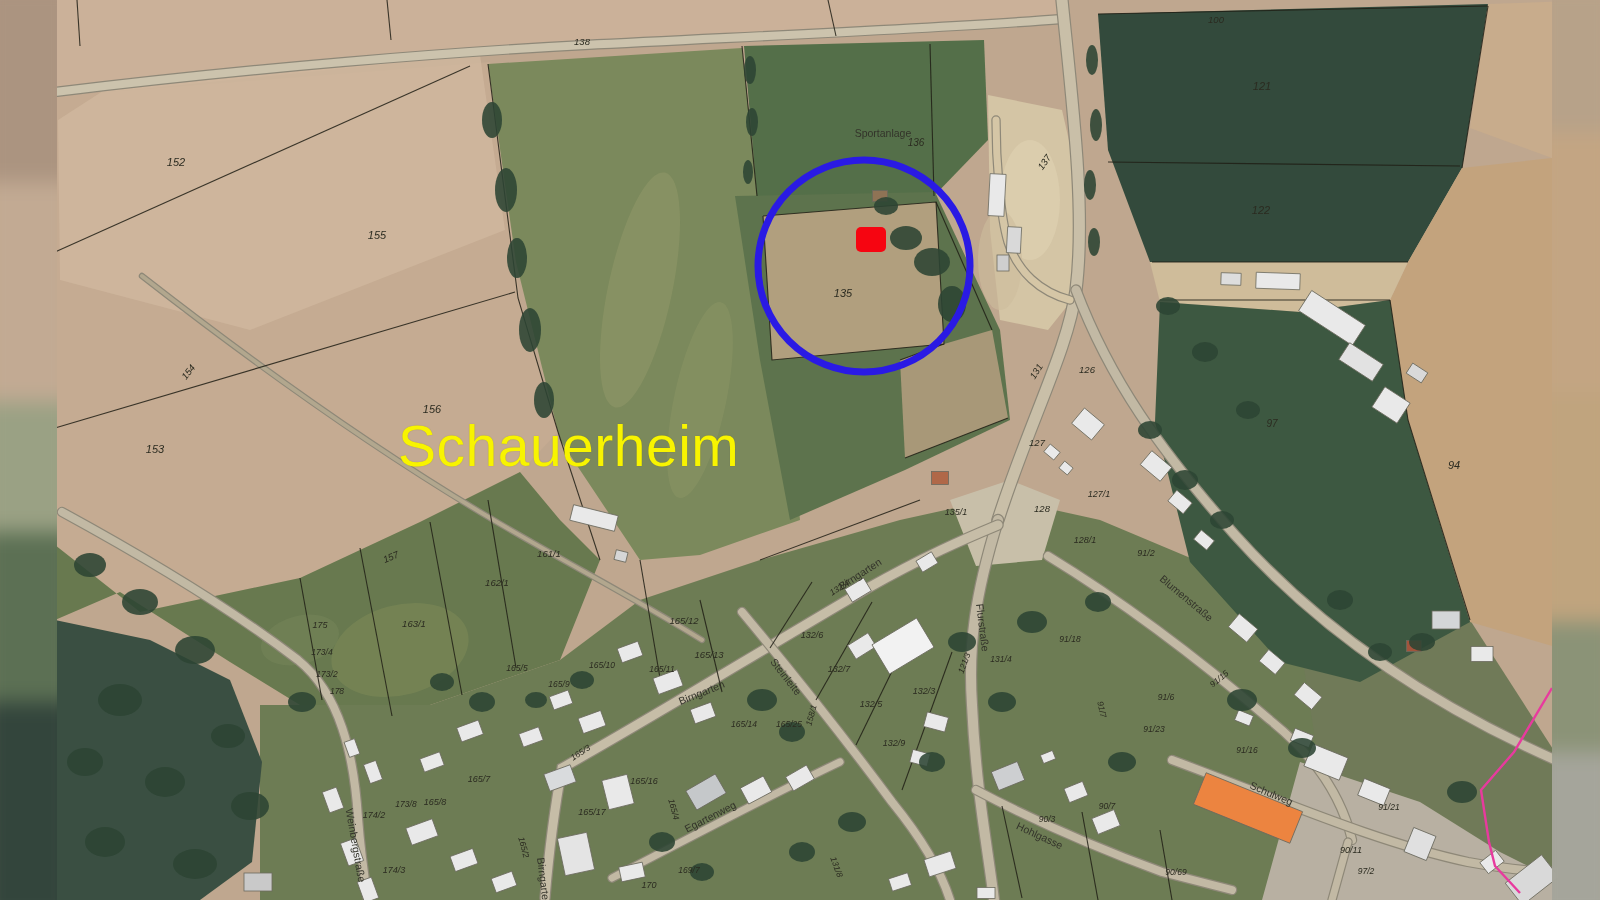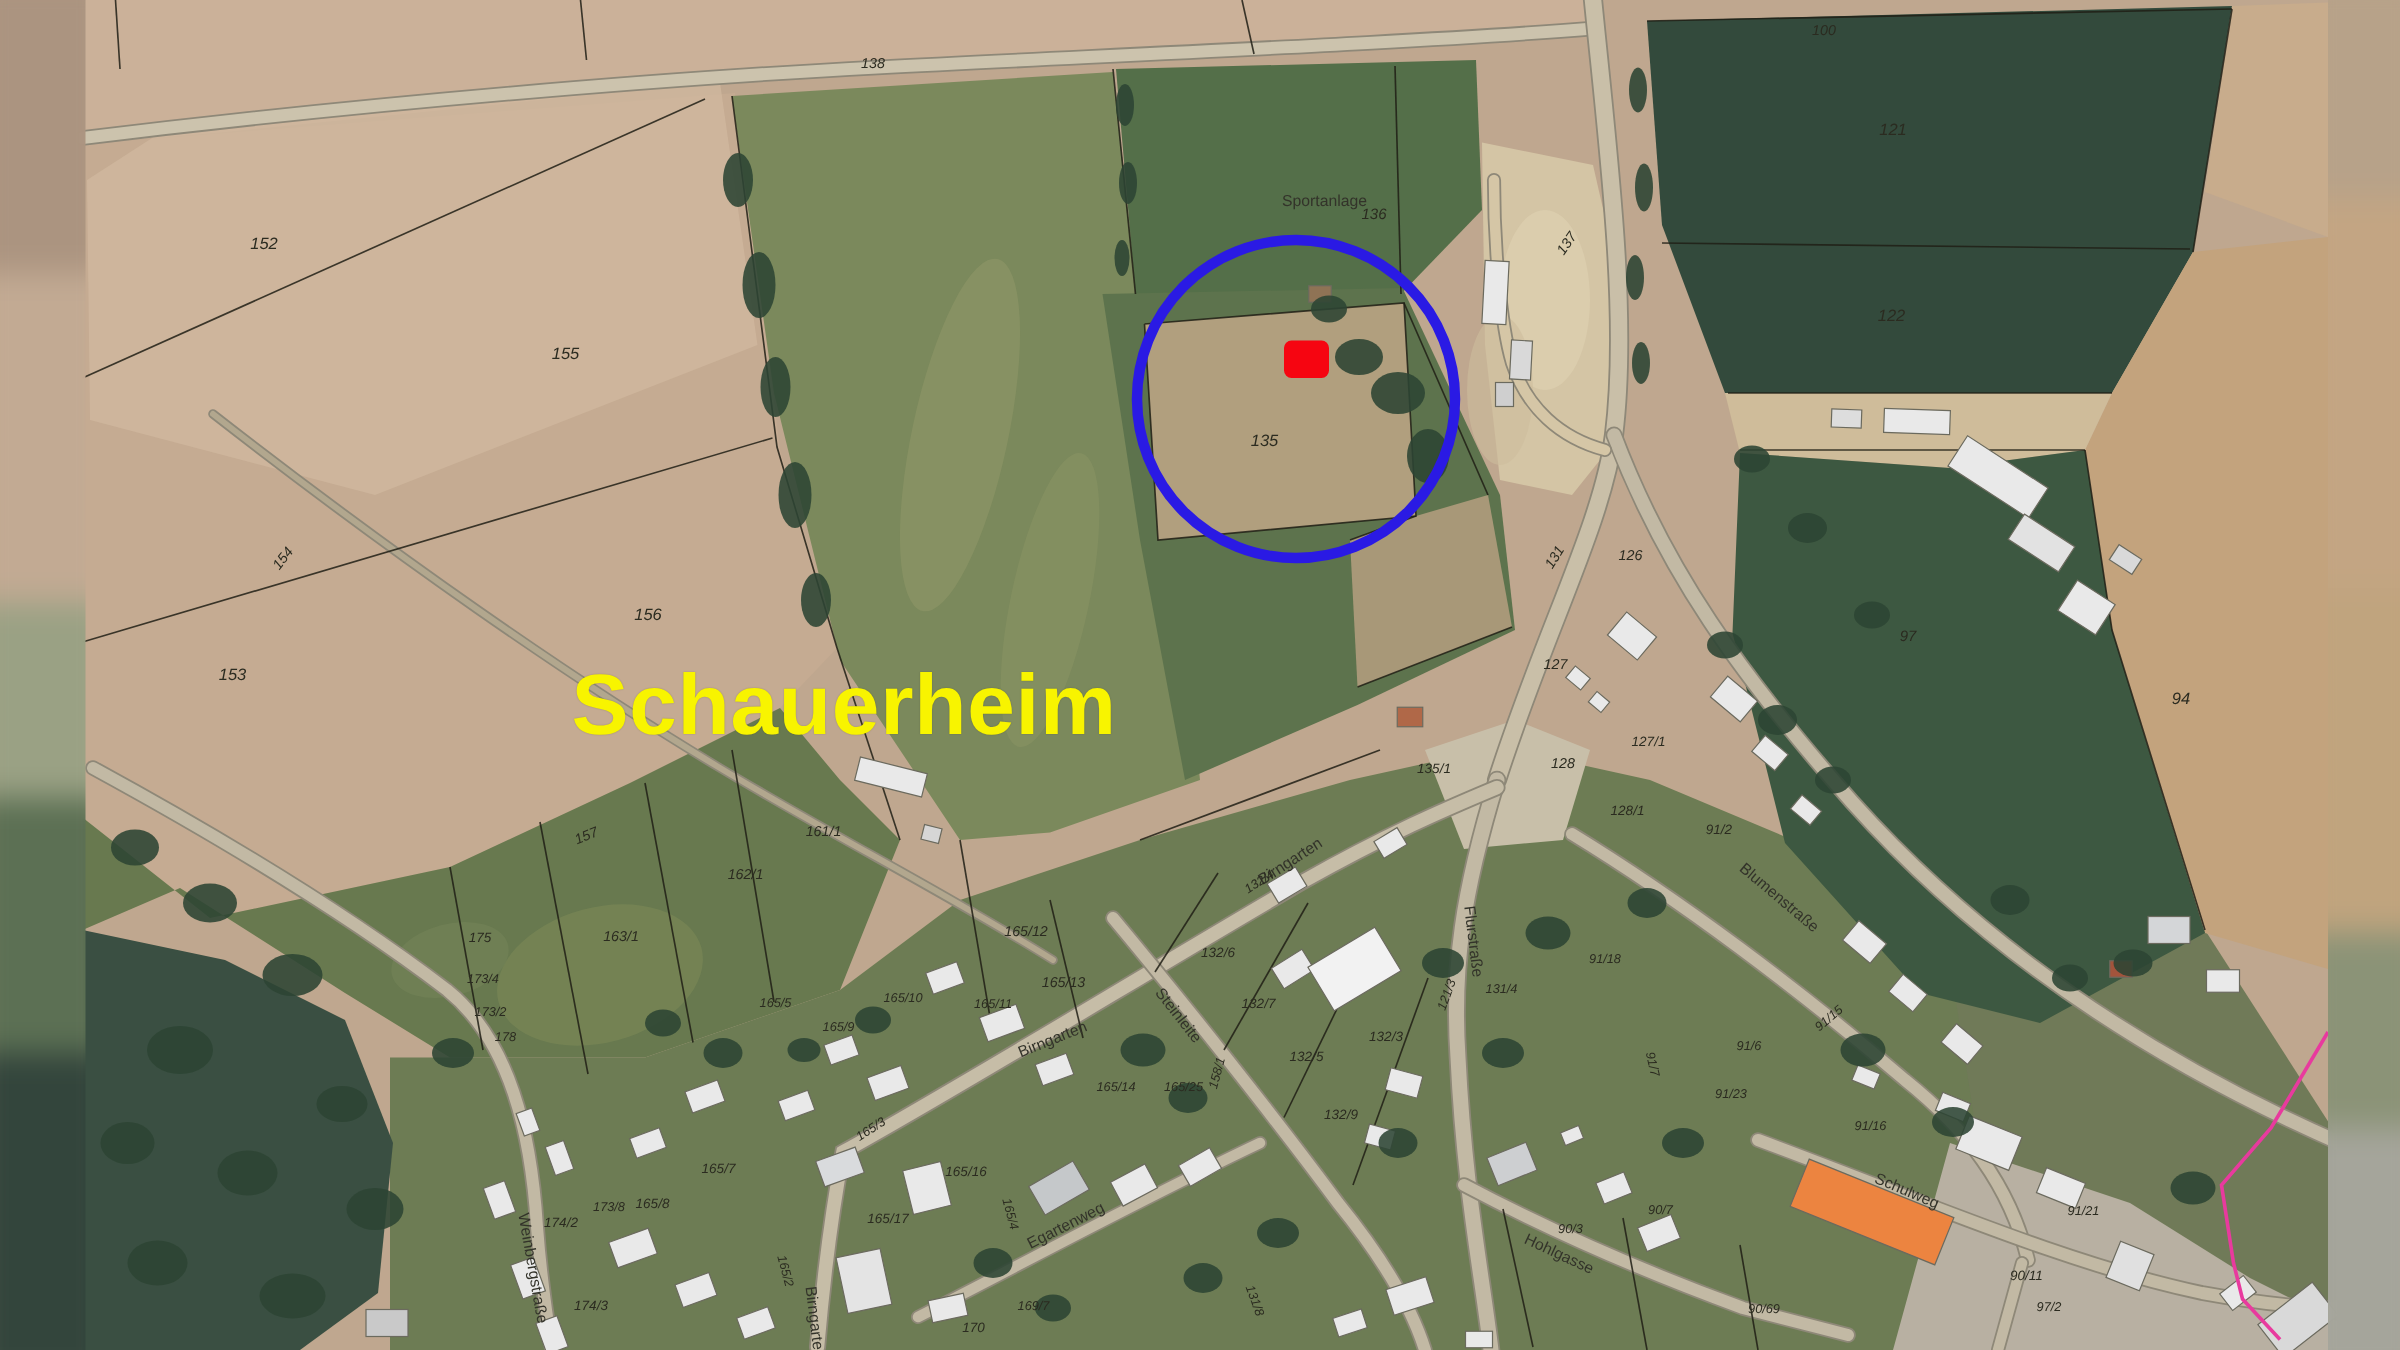--- a/index.html
+++ b/index.html
@@ -6,23 +6,23 @@
   #stage{position:relative;width:1600px;height:900px;overflow:hidden;
          font-family:"Liberation Sans",sans-serif;background:#bfa78f;}
   #map-svg{position:absolute;left:0;top:0;width:1600px;height:900px;
            font-family:"Liberation Sans",sans-serif;}
   .edge{position:absolute;top:0;height:900px;overflow:hidden;}
   #edge-left{left:0;width:57px;}
   #edge-right{right:0;width:48px;}
   .edge-inner{position:absolute;left:-18px;right:-18px;top:-18px;bottom:-18px;
               filter:blur(10px);}
   .edge-inner div{width:100%;}
-  #place-label{position:absolute;left:381px;top:417px;font-size:57px;
-               font-weight:700;letter-spacing:.5px;line-height:1.05;
-               text-shadow:0 0 1px rgba(0,0,0,.25);white-space:nowrap;margin-top:24px;}
+  #place-label{position:absolute;left:398px;top:417px;font-size:57px;
+               font-weight:400;letter-spacing:.5px;line-height:1.05;
+               text-shadow:0 0 1px rgba(0,0,0,.25);white-space:nowrap;}
 </style>
 </head>
 <body>
 
 <div id="stage">
   <svg id="map-svg" viewBox="0 0 1600 900">
       <rect x="0" y="0" width="1600" height="900" fill="#bfa78f"></rect>
       <polygon points="55,0 1062,0 1062,16 585,44 150,88 55,96" fill="#cbb199" opacity="1"></polygon>
       <polygon points="55,96 490,62 520,300 558,432 520,472 420,522 300,578 140,612 55,545" fill="#c5ab92" opacity="1"></polygon>
       <polygon points="120,80 480,55 505,230 250,330 60,280 58,120" fill="#d0b89f" opacity="0.75"></polygon>

